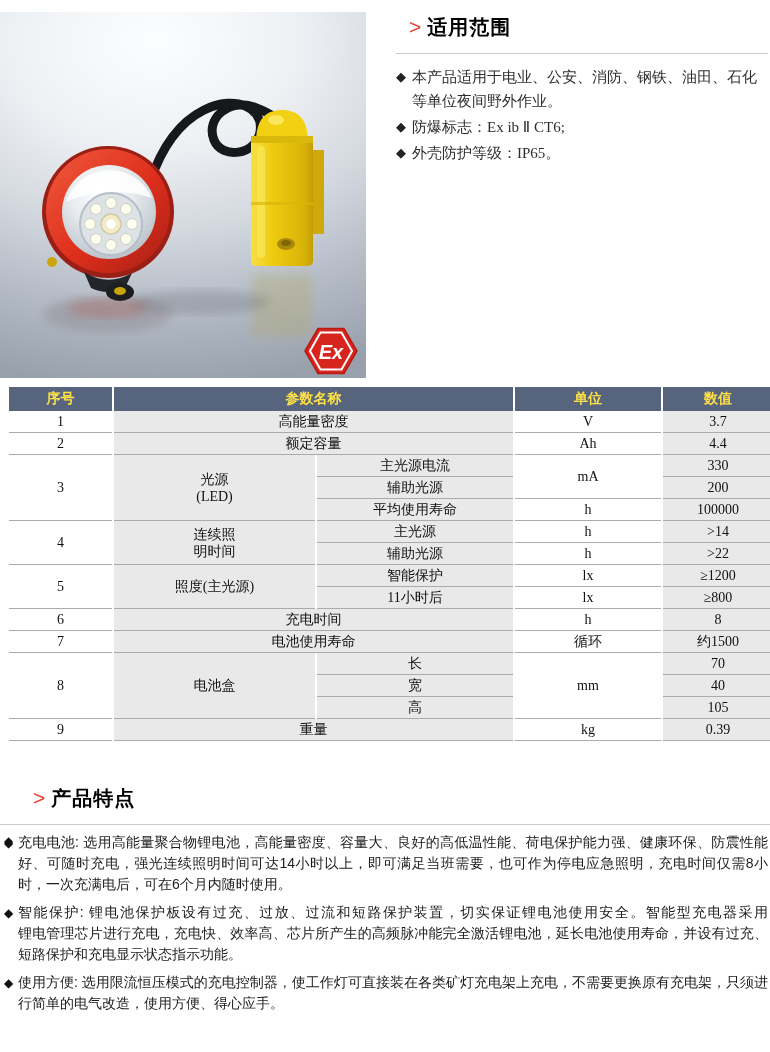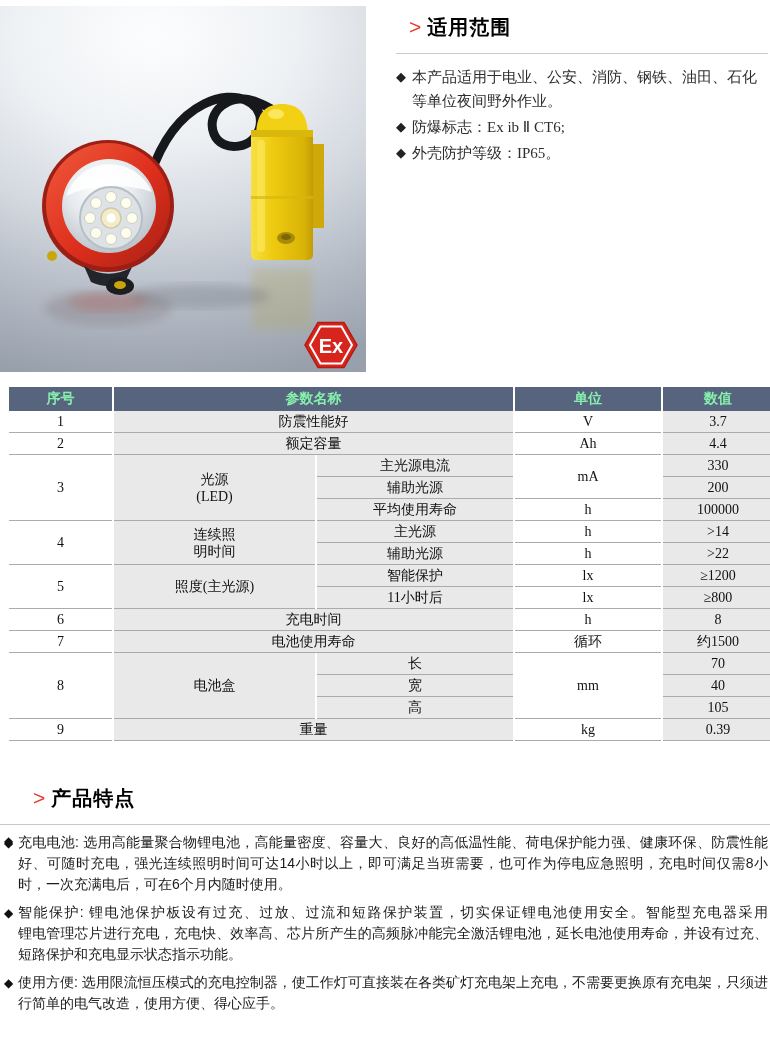--- a/index.html
+++ b/index.html
@@ -10,24 +10,25 @@
     height: 1052px;
     background: #ffffff;
     overflow: hidden;
     font-family: "Liberation Sans", sans-serif;
     color: #1d1d1d;
   }
 
   
   .photo {
     position: absolute;
-    left: 0; top: 6px;
+    left: 0; top: 12px;
     width: 366px; height: 366px;
     background: radial-gradient(ellipse 130% 95% at 42% 8%,
       #fcfdfe 0%, #eef1f4 30%, #d3d8df 55%, #b3bac4 78%, #98a0ac 100%);
+    font-style: italic;
   }
 
   
   .sec-title {
     margin: 13px;
     font-size: 20px;
     line-height: 25px;
     font-weight: bold;
     color: #000;
     letter-spacing: 1px;
@@ -65,21 +66,21 @@
     border-spacing: 2px 0;
     table-layout: fixed;
     width: 756px;
     font-family: "Liberation Serif", serif;
     font-size: 14px;
     color: #111;
     text-align: center;
   }
   .spec-table th {
     background: #56647e;
-    color: #86efac;
+    color: #fde047;
     font-family: "Liberation Sans", sans-serif;
     font-weight: bold;
     font-size: 14px;
     height: 24px;
     padding: 0 2px;
   }
   .spec-table td {
     height: 22px;
     padding: 0 3px;
     border-bottom: 1px solid #ababab;
@@ -209,21 +210,21 @@
         <tr>
           <th>序号</th>
           <th colspan="2">参数名称</th>
           <th>单位</th>
           <th>数值</th>
         </tr>
       </thead>
       <tbody>
         <tr>
           <td class="w">1</td>
-          <td class="g" colspan="2">防震性能好</td>
+          <td class="g" colspan="2">高能量密度</td>
           <td class="w">V</td>
           <td class="g">3.7</td>
         </tr>
         <tr>
           <td class="w">2</td>
           <td class="g" colspan="2">额定容量</td>
           <td class="w">Ah</td>
           <td class="g">4.4</td>
         </tr>
         <tr>

